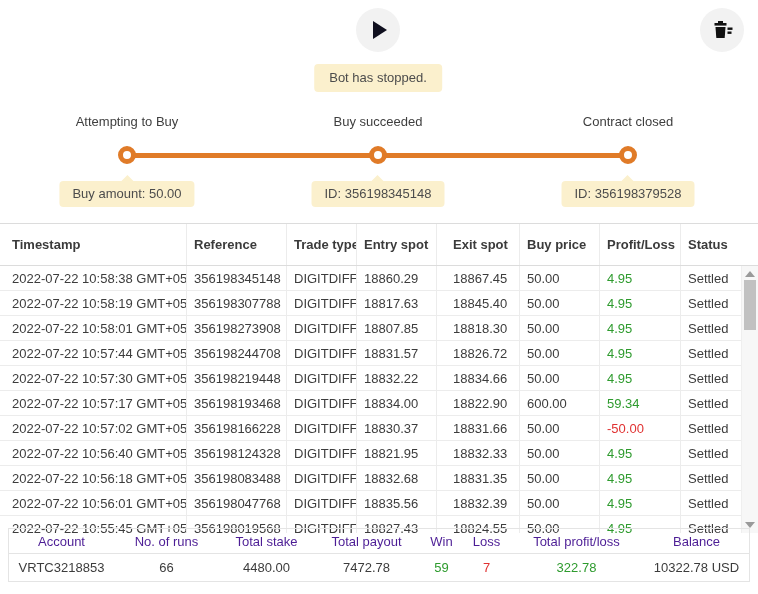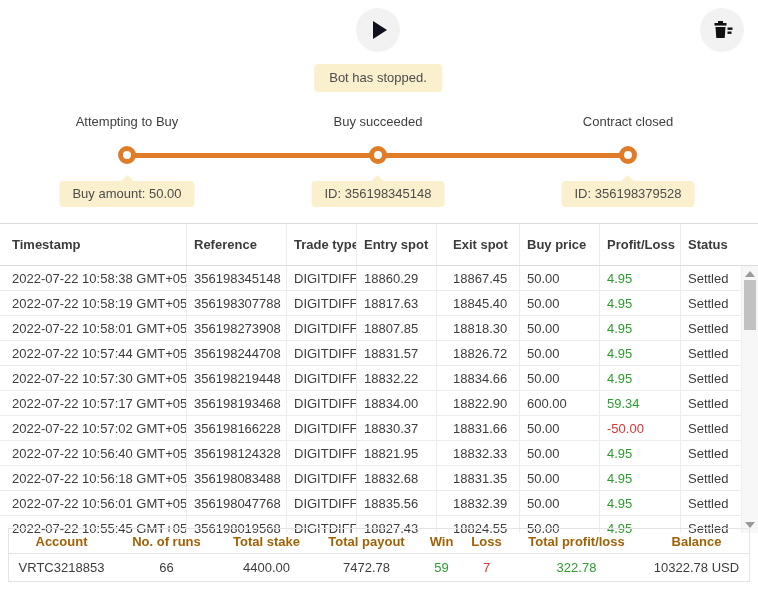--- a/index.html
+++ b/index.html
@@ -97,21 +97,21 @@
     position:absolute; left:2px; top:14px; width:12px; height:50px;
     background:#c1c1c1; cursor:grab;
   }
 
   
   .summary {
     position:absolute; left:8px; top:528px; width:742px;
     border:1px solid #e4e4e4; display:flex; flex-direction:column;
   }
   .srow { display:flex; align-items:center; }
-  .srow.head { height:25px; font-weight:bold; color:#a16207; border-bottom:1px solid #e4e4e4; }
+  .srow.head { height:25px; font-weight:normal; color:#4c1d95; border-bottom:1px solid #e4e4e4; }
   .srow.vals { height:27px; }
   .sc { text-align:center; white-space:nowrap; overflow:hidden; }
   .s0 { width:105px; } .s1 { width:105px; } .s2 { width:95px; } .s3 { width:105px; }
   .s4 { width:45px; }  .s5 { width:45px; }  .s6 { width:135px; } .s7 { width:105px; }
   .green { color:var(--green); }
   .red   { color:var(--red); }
 </style>
 </head>
 <body>
 
@@ -293,21 +293,21 @@
       <div class="sc s2">Total stake</div>
       <div class="sc s3">Total payout</div>
       <div class="sc s4">Win</div>
       <div class="sc s5">Loss</div>
       <div class="sc s6">Total profit/loss</div>
       <div class="sc s7">Balance</div>
     </div>
     <div class="srow vals">
       <div class="sc s0">VRTC3218853</div>
       <div class="sc s1">66</div>
-      <div class="sc s2">4400.00</div>
+      <div class="sc s2">4480.00</div>
       <div class="sc s3">7472.78</div>
       <div class="sc s4 green">59</div>
       <div class="sc s5 red">7</div>
       <div class="sc s6 green">322.78</div>
       <div class="sc s7">10322.78 USD</div>
     </div>
   </div>
 
 </div>
 

